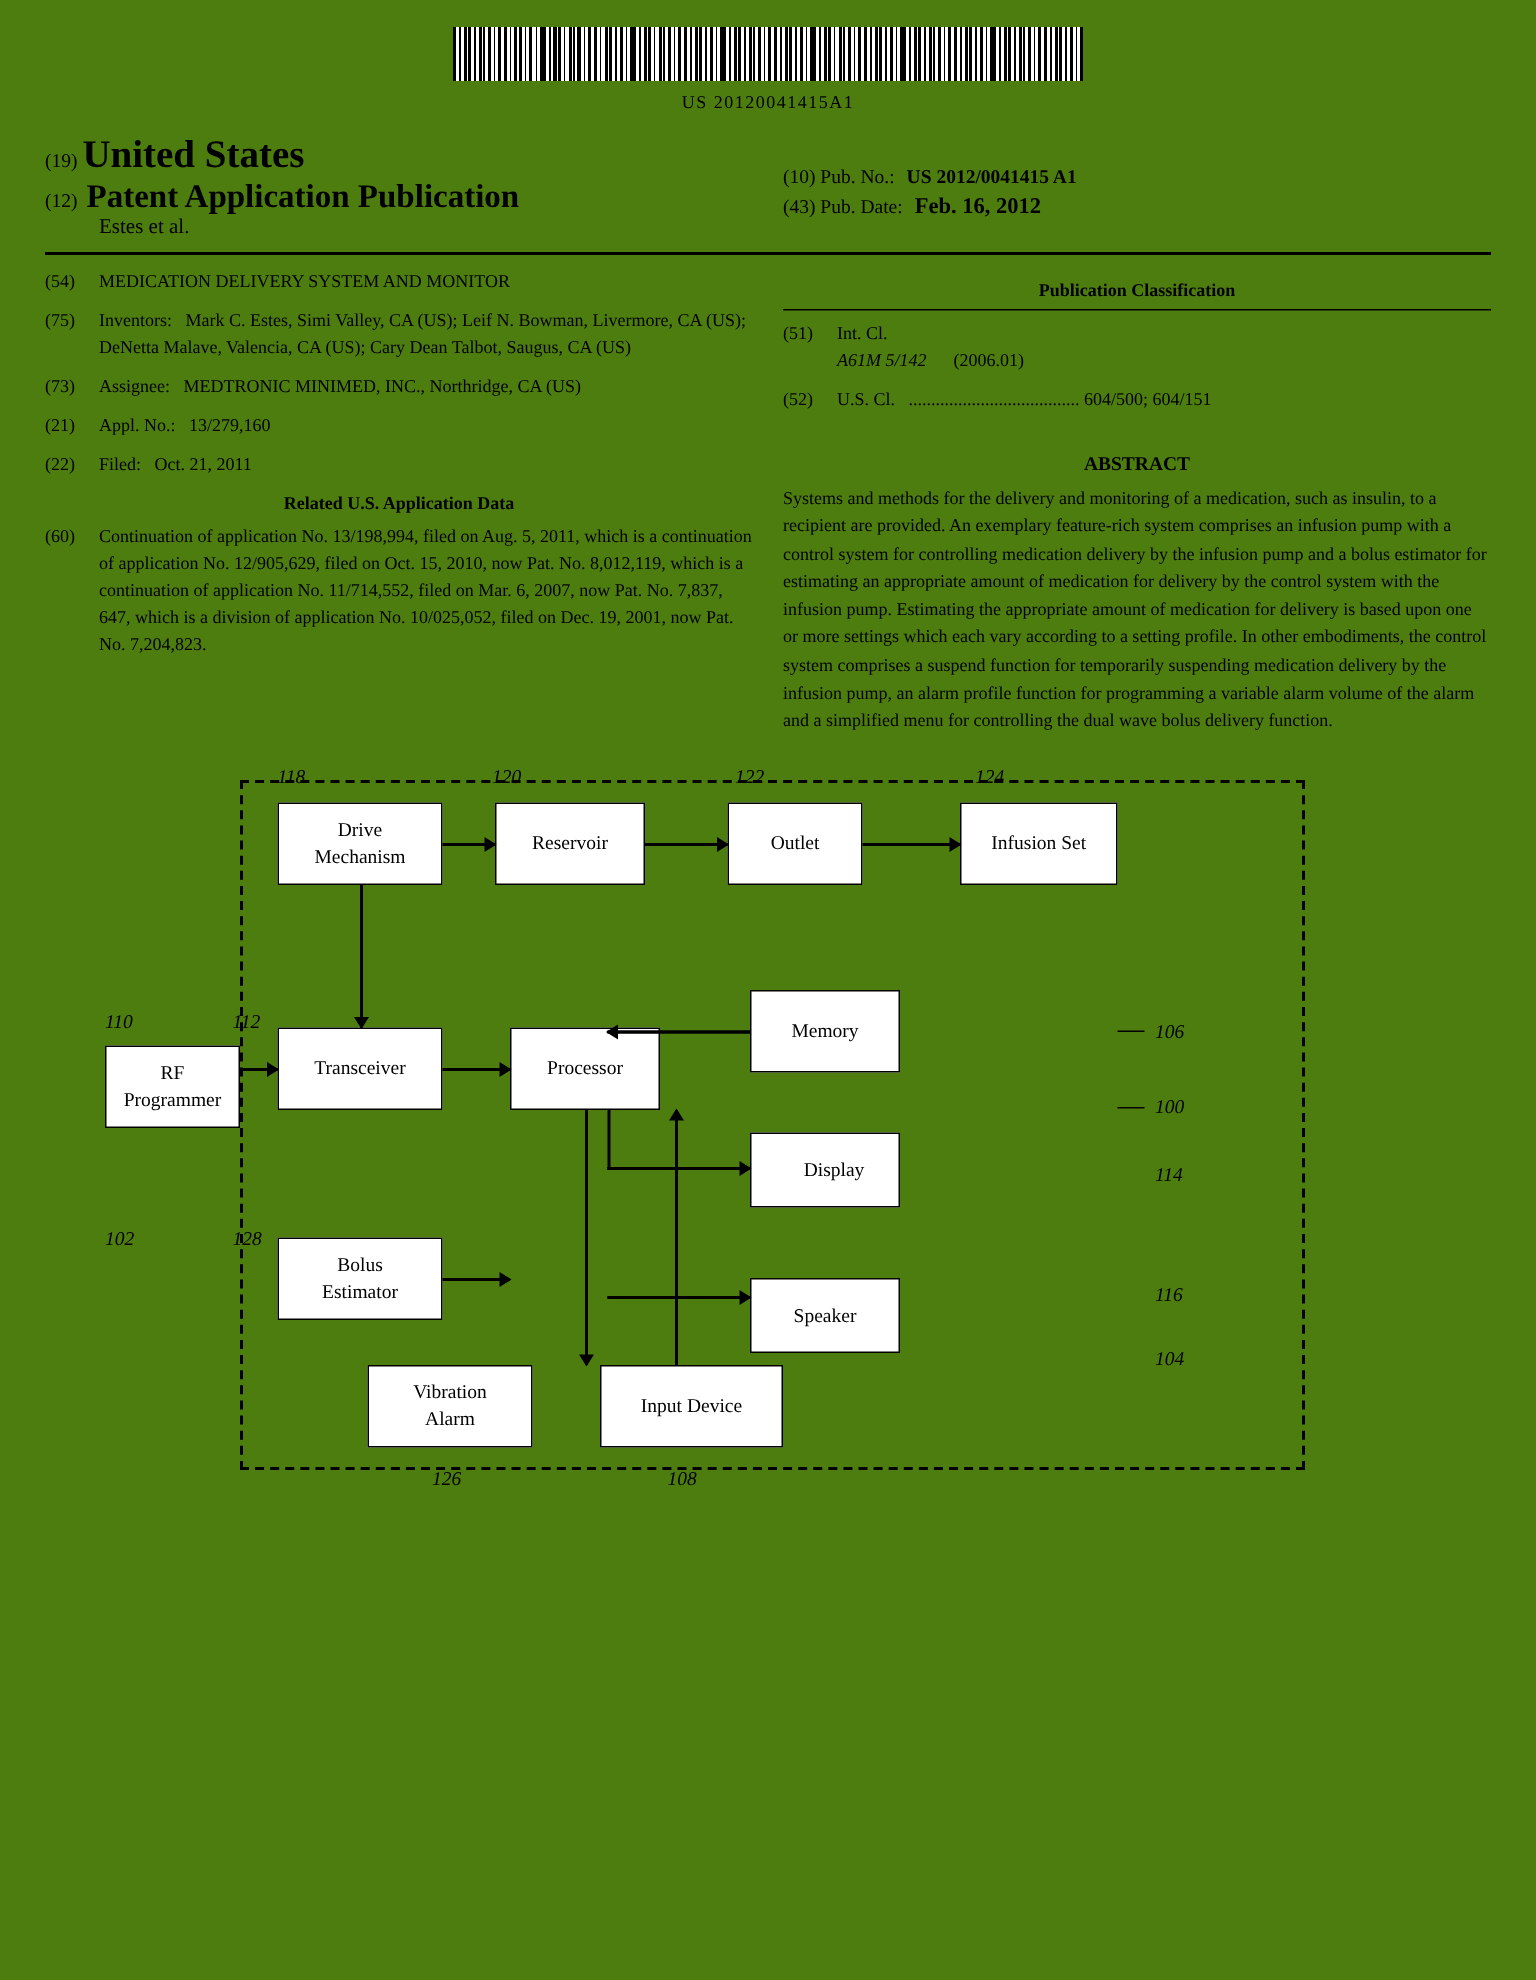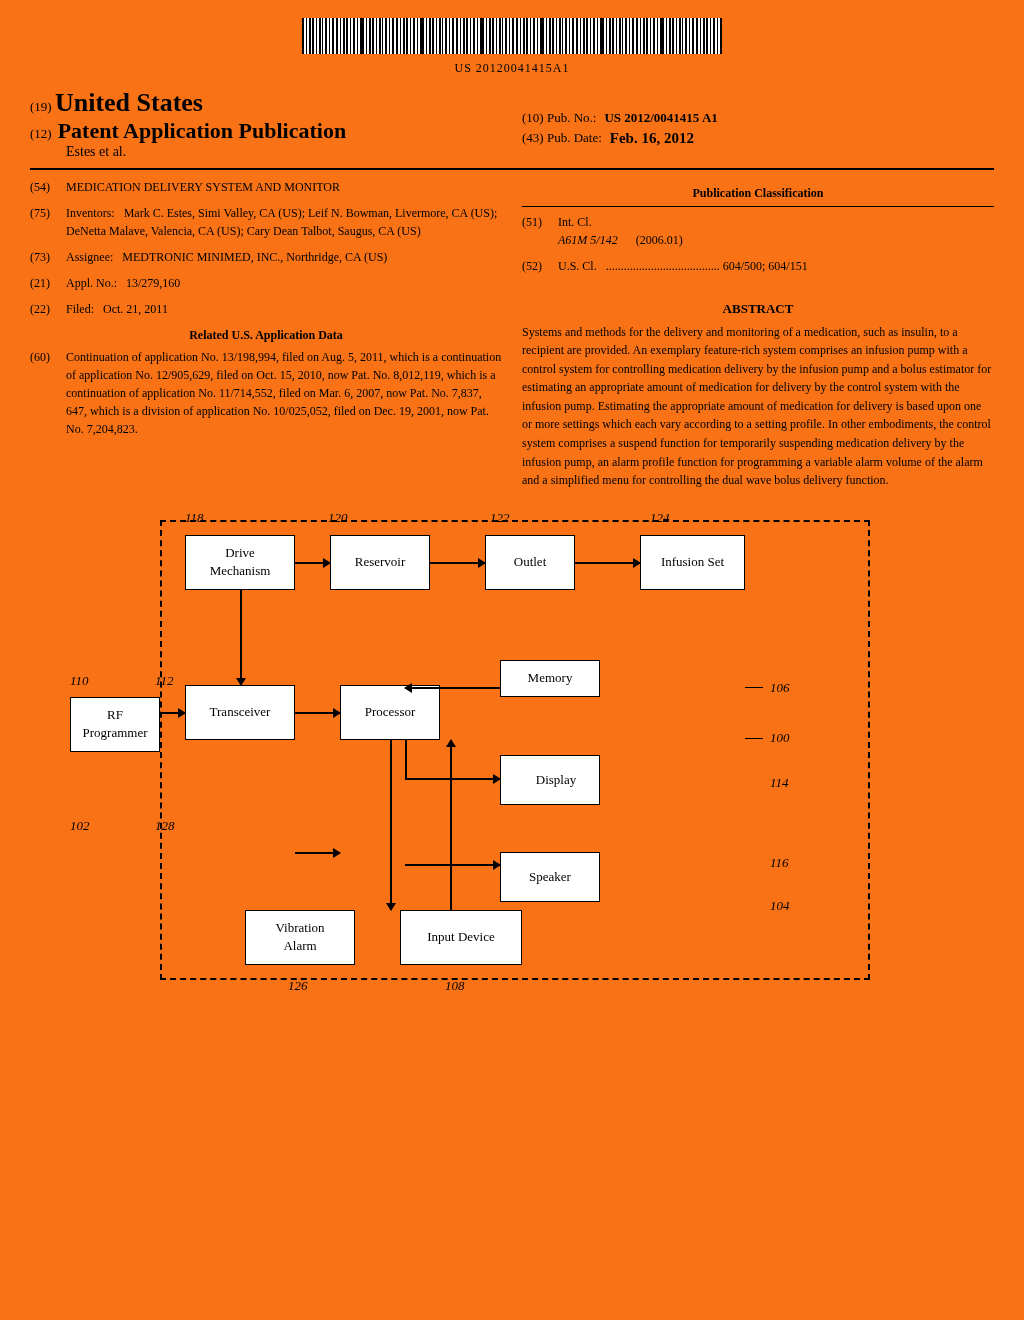--- a/index.html
+++ b/index.html
@@ -8,21 +8,21 @@
       font-family: 'Times New Roman', Times, serif;
       font-size: 13px;
       color: #000;
       width: 1024px;
       min-height: 1320px;
     }
 
     .page {
       width: 1024px;
       min-height: 1320px;
-      background: #f97316;
+      background: #4d7c0f;
       padding: 0;
     }
 
     
     .barcode-section {
       text-align: center;
       padding: 18px 0 4px 0;
     }
     .barcode-bars {
       display: inline-block;
@@ -409,40 +409,41 @@
       <div class="arrow-right" style="left:265px; top:52px; width:35px;"></div>
 
       <div class="arrow-right" style="left:400px; top:52px; width:55px;"></div>
 
       <div class="arrow-right" style="left:545px; top:52px; width:65px;"></div>
 
       <div class="block-box" style="left:155px; top:175px; width:110px; height:55px;">Transceiver</div>
 
       <div class="block-box" style="left:310px; top:175px; width:100px; height:55px;">Processor</div>
 
-      <div class="block-box" style="left:470px; top:150px; width:100px; height:37px;">Memory</div>
+      <div class="block-box" style="left:470px; top:150px; width:100px; height:55px;">Memory</div>
 
       <div class="block-box" style="left:470px; top:245px; width:100px; height:50px;padding-left:12px;">Display</div>
 
       <div class="arrow-right" style="left:265px; top:202px; width:45px;"></div>
 
       <div class="line-segment" style="left:375px; top:177px; width:95px; height:2px;"></div>
 
       <div class="arrow-left" style="left:375px; top:177px; width:95px;"></div>
 
       <div class="line-segment" style="left:375px; top:230px; width:2px; height:40px;"></div>
       <div class="line-segment" style="left:375px; top:268px; width:95px; height:2px;"></div>
       <div class="arrow-right" style="left:375px; top:268px; width:95px;"></div>
 
       <div class="arrow-down" style="left:210px; top:80px; width:2px; height:95px;"></div>
 
       <div class="block-box" style="left:40px; top:187px; width:90px; height:55px;">RF<br>Programmer</div>
 
       <div class="arrow-right" style="left:130px; top:202px; width:25px;"></div>
 
+      <div class="block-box" style="left:155px; top:315px; width:110px; height:55px;">Bolus<br>Estimator</div>
 
       <div class="arrow-right" style="left:265px; top:342px; width:45px;"></div>
 
       <div class="block-box" style="left:470px; top:342px; width:100px; height:50px;">Speaker</div>
 
       <div class="line-segment" style="left:375px; top:354px; width:95px; height:2px;"></div>
       <div class="arrow-right" style="left:375px; top:354px; width:95px;"></div>
 
       <div class="block-box" style="left:215px; top:400px; width:110px; height:55px;">Vibration<br>Alarm</div>
 

